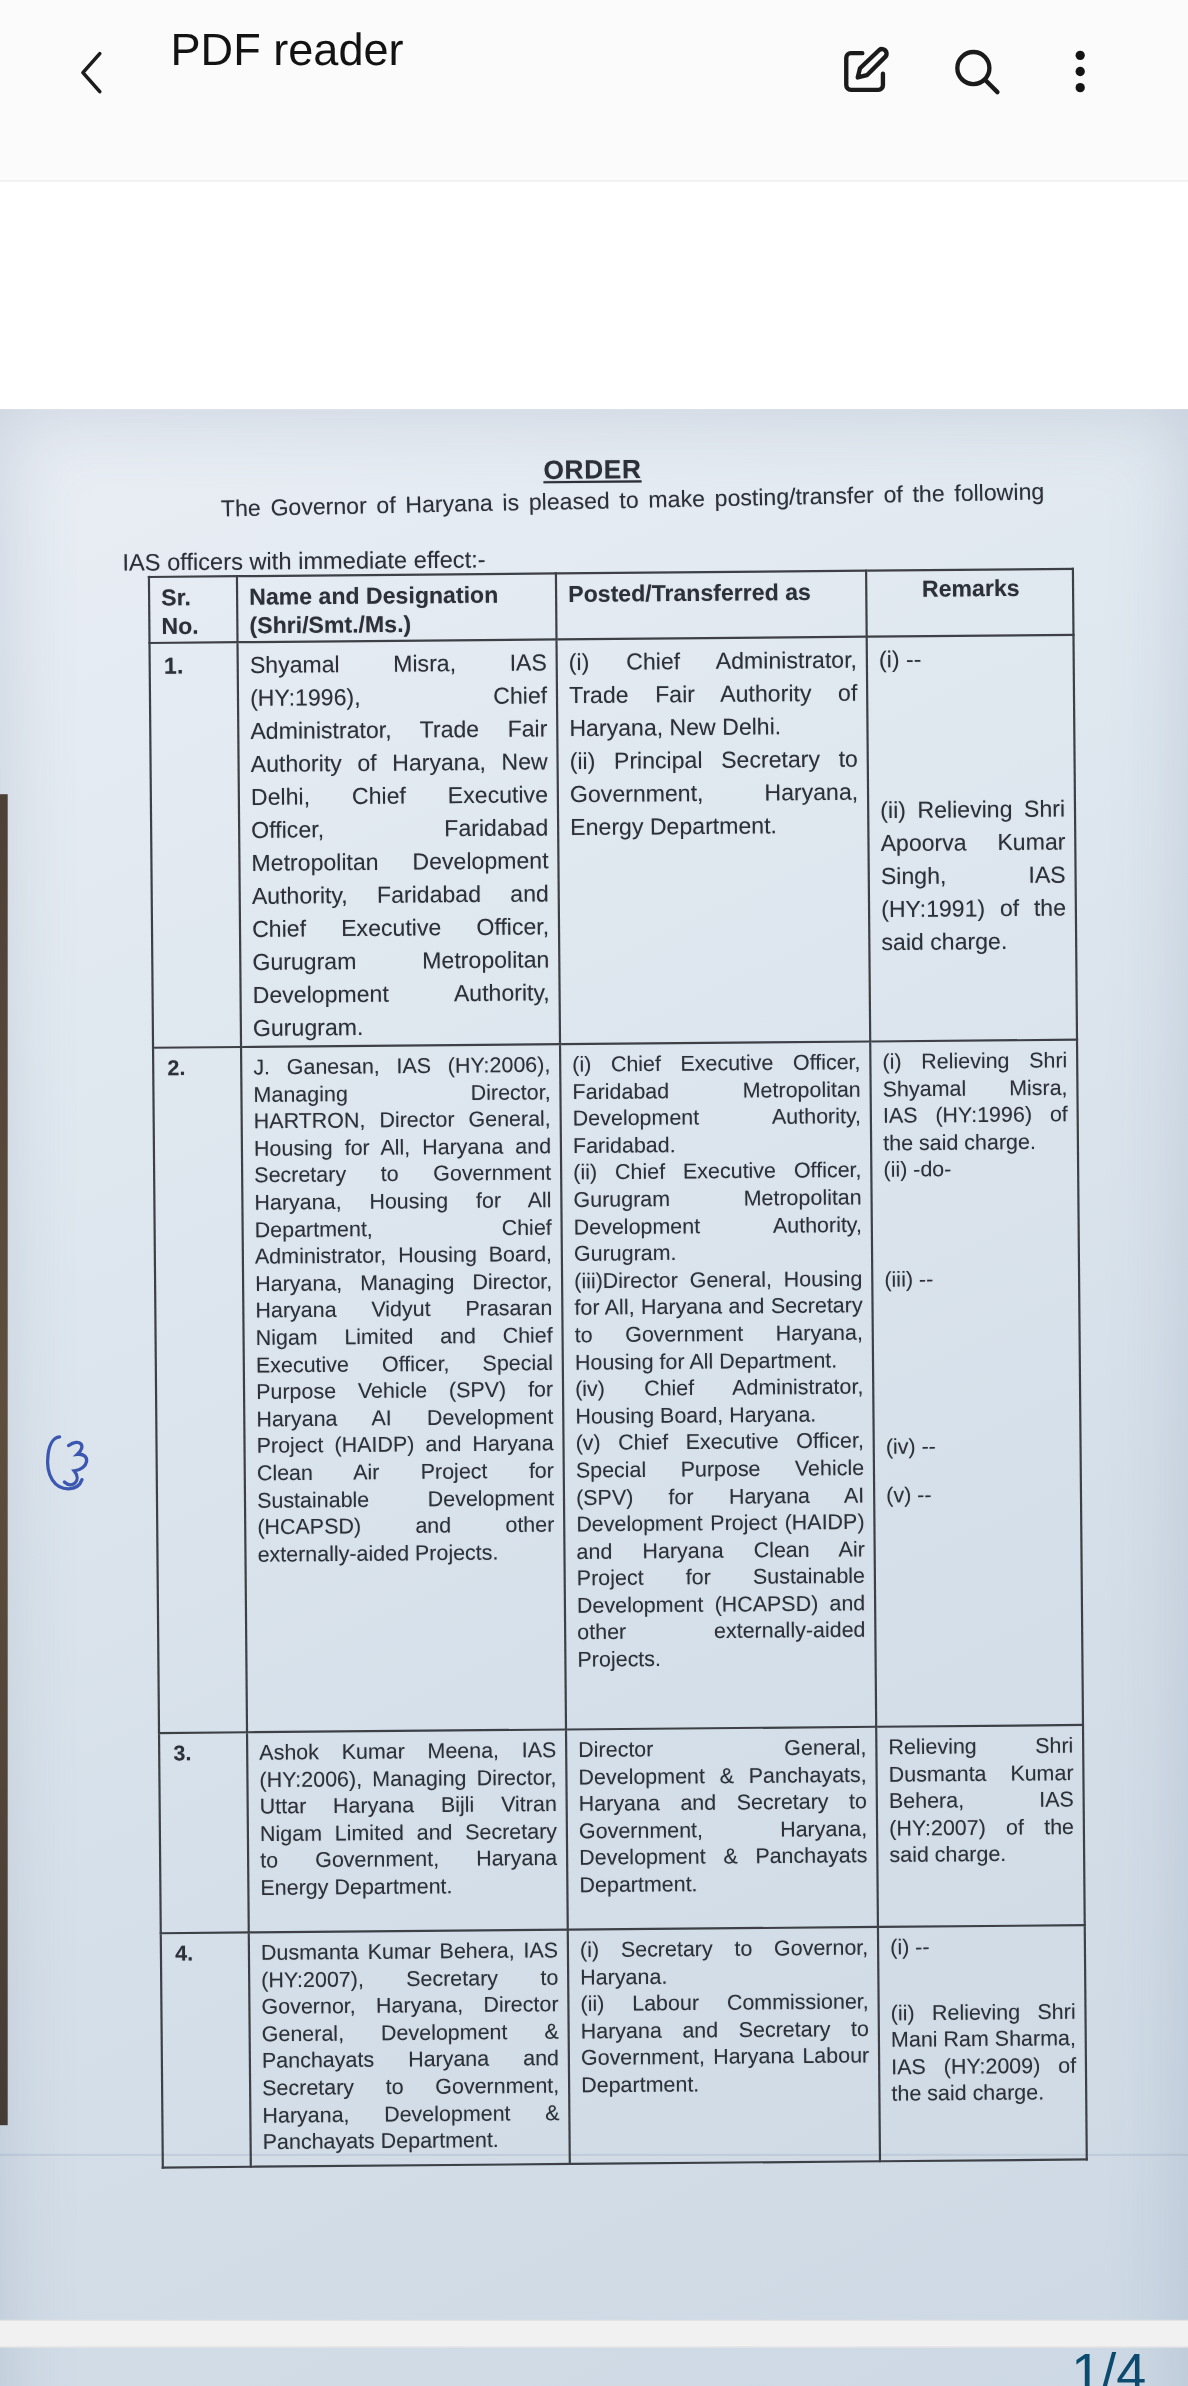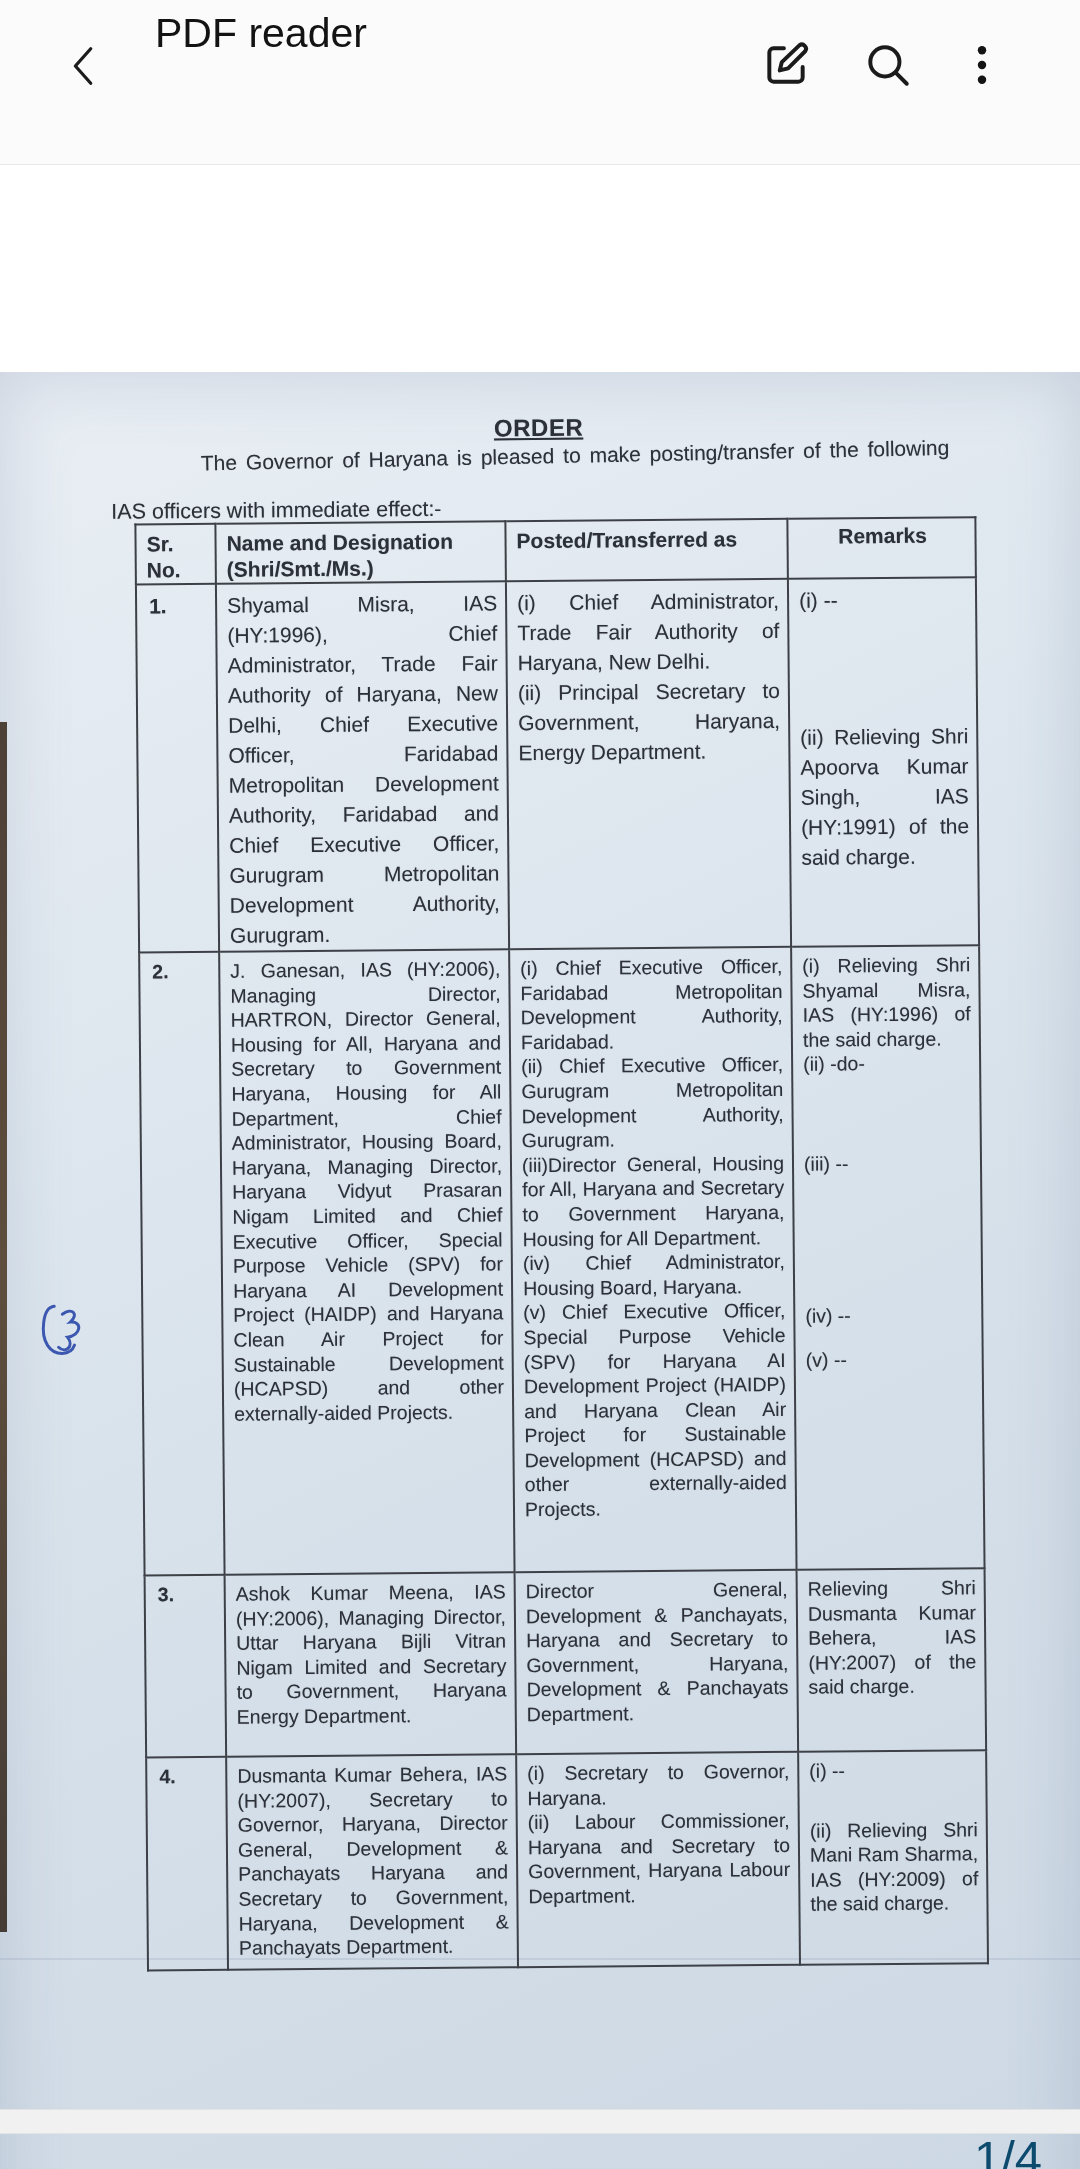--- a/index.html
+++ b/index.html
@@ -3,21 +3,21 @@
 <meta charset="utf-8">
 <style>
   html,body{margin:0;padding:0;background:#ffffff;font-family:"Liberation Sans",sans-serif;}
   .screen{position:relative;width:1080px;height:2169px;background:#ffffff;overflow:hidden;}
 
   
   .appbar{position:absolute;top:0;left:0;width:1080px;height:164px;background:#fbfbfb;border-bottom:1px solid #e9e9e9;z-index:30;}
   .back-btn{position:absolute;left:56px;top:34px;width:56px;height:64px;display:flex;align-items:center;justify-content:center;cursor:pointer;}
   .title-block{position:absolute;left:155px;top:8px;}
   .doc-title{font-size:63px;font-weight:bold;color:#111;line-height:66px;letter-spacing:-1px;}
-  .doc-subtitle{font-size:41px;font-weight:400;color:#131313;line-height:46px;margin-top:2px;}
+  .doc-subtitle{font-size:41px;font-weight:400;color:#131313;line-height:46px;margin-top:14px;}
   .icon-btn{position:absolute;top:32px;width:60px;height:66px;display:flex;align-items:center;justify-content:center;cursor:pointer;}
   .icon-btn svg,.back-btn svg{display:block;}
 
   
   .viewer{position:absolute;top:165px;left:0;width:1080px;height:2004px;background:#ffffff;}
 
   
   .paper{position:absolute;left:0;width:1080px;background:linear-gradient(155deg,#e9eef4 0%,#dde6ee 35%,#d5dfe9 60%,#cbd7e3 100%);box-shadow:inset 0 0 70px rgba(90,110,140,.22);overflow:hidden;}
   .paper1{top:207px;height:1938px;}
   .page-edge{position:absolute;left:0;top:350px;width:7px;height:1210px;background:linear-gradient(#413227,#55422f 45%,#3a2f26);opacity:.92;}

